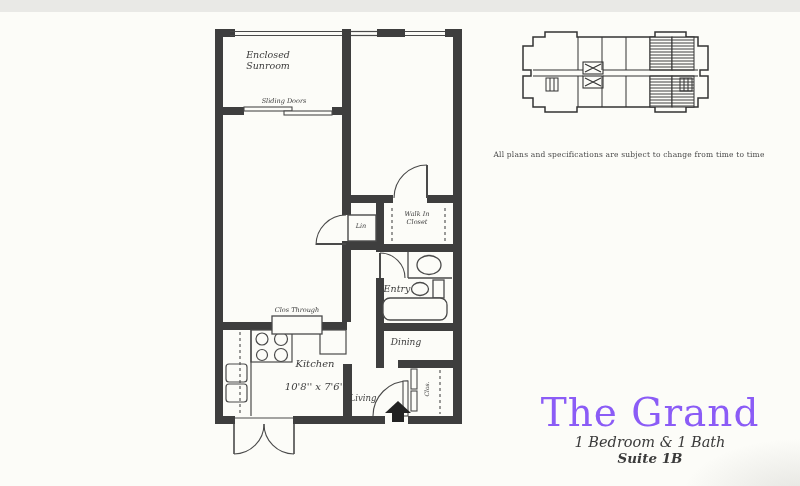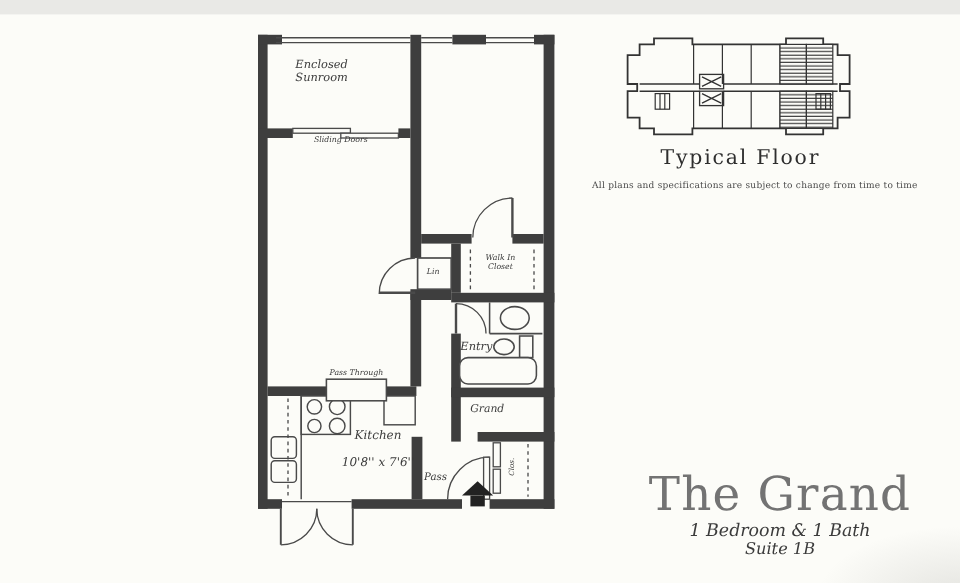--- a/index.html
+++ b/index.html
@@ -21,24 +21,24 @@
     color:#3b3b3b;line-height:1.18;
   }
   .vert{transform:translate(-50%,-50%) rotate(-90deg);}
   .caption{
     font-style:normal;color:#2e2e2e;letter-spacing:1.5px;font-size:17px;
   }
   .disclaimer{
     font-style:normal;color:#4a4a4a;font-size:7.5px;letter-spacing:0.2px;white-space:nowrap;text-align:right;
   }
   .brand-title{
-    font-style:normal;color:#737373;font-size:39px;letter-spacing:1px;white-space:nowrap;
+    font-style:normal;color:#8b5cf6;font-size:39px;letter-spacing:1px;white-space:nowrap;
   }
   .brand-sub{font-size:14.5px;white-space:nowrap;}
-  .brand-suite{font-size:13.5px;white-space:nowrap;}
+  .brand-suite{font-size:13.5px;white-space:nowrap;font-weight:bold;}
 </style>
 </head>
 <body>
 
 <div class="page">
 
   <svg width="800" height="486" viewBox="0 0 800 486">
     <defs>
       <pattern id="hstripe" width="4" height="3" patternUnits="userSpaceOnUse">
         <rect width="4" height="3" fill="#fcfcf8"></rect>
@@ -204,44 +204,43 @@
         <line x1="684" y1="66" x2="684" y2="79"></line>
         <line x1="688" y1="66" x2="688" y2="79"></line>
       </g>
     </g>
   </svg>
 
   <div class="lbl" style="left:268px;top:48px;font-size:9.5px">Enclosed
 Sunroom</div>
 
 
-  <div class="lbl" style="left:284px;top:105px;font-size:6.5px">Sliding Doors</div>
+  <div class="lbl" style="left:284px;top:90px;font-size:6.5px">Sliding Doors</div>
 
 
   <div class="lbl" style="left:417px;top:207px;font-size:6.5px">Walk In
 Closet</div>
 
   <div class="lbl" style="left:361px;top:215px;font-size:6.5px">Lin</div>
 
   <div class="lbl" style="left:397px;top:277px;font-size:9.5px">Entry</div>
 
-  <div class="lbl" style="left:406px;top:330px;font-size:9px">Grand</div>
-
-  <div class="lbl" style="left:297px;top:299px;font-size:6.5px">Pass Through</div>
+  <div class="lbl" style="left:406px;top:330px;font-size:9px">Dining</div>
+
+  <div class="lbl" style="left:297px;top:299px;font-size:6.5px">Clos Through</div>
 
   <div class="lbl" style="left:315px;top:363px;font-size:10px">
     <div>Kitchen</div>
     <div>10'8'' x 7'6''</div>
   </div>
 
-  <div class="lbl" style="left:363px;top:386px;font-size:8.5px">Pass</div>
+  <div class="lbl" style="left:363px;top:386px;font-size:8.5px">Living</div>
 
   <div class="lbl vert" style="left:427px;top:377px;font-size:6px">Clos.</div>
 
-  <div class="lbl caption" style="left:617px;top:120px">Typical Floor</div>
 
   <div class="lbl disclaimer" style="left:629px;top:143px">All plans and specifications are subject to change from time to time</div>
 
   <div class="lbl brand-title" style="left:650px;top:401px">The Grand</div>
 
   <div class="lbl brand-sub" style="left:650px;top:431px">1 Bedroom &amp; 1 Bath</div>
 
   <div class="lbl brand-suite" style="left:650px;top:447px">Suite 1B</div>
 
 </div>

